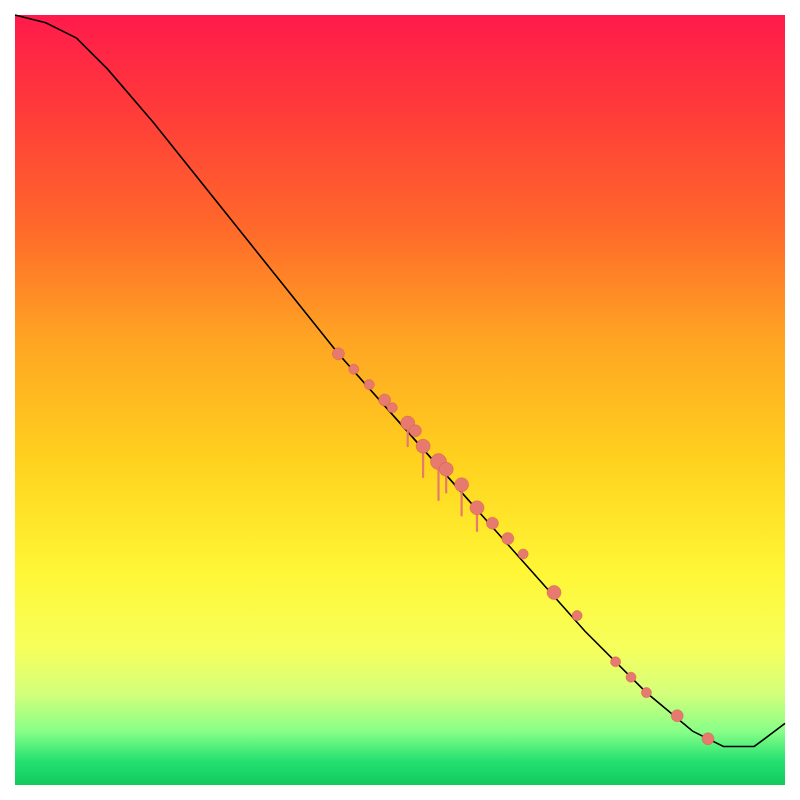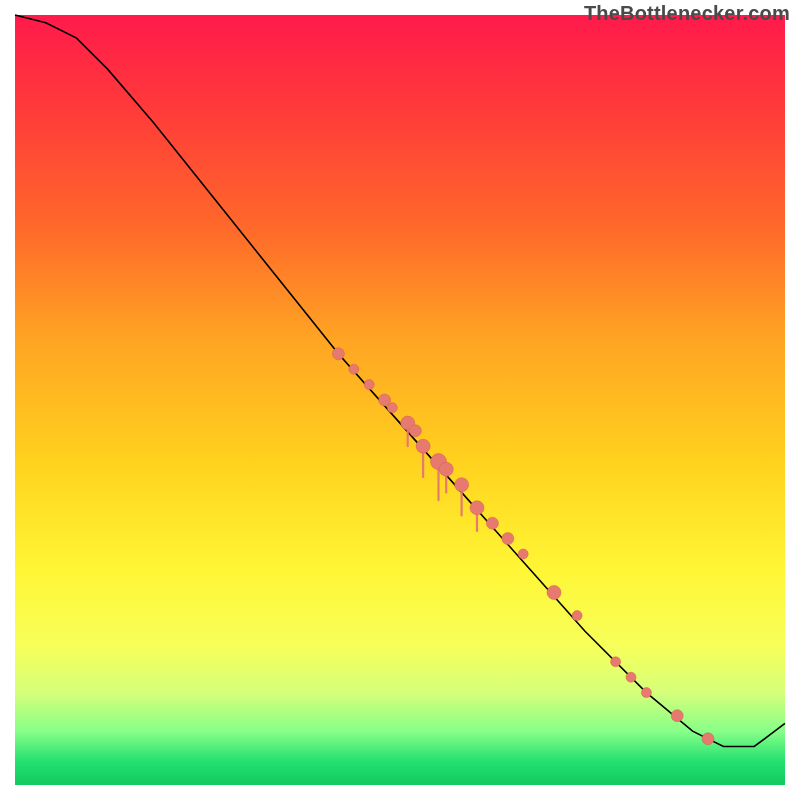--- a/index.html
+++ b/index.html
@@ -67,21 +67,20 @@
   .drip {
     stroke: #e77a6f;
     stroke-width: 2.2;
     stroke-linecap: round;
   }
 </style>
 </head>
 <body>
 
 <div class="chart-wrap">
-  <div class="attribution">TheBottlenecker.com</div>
 
   <div class="plot-area">
     <svg class="overlay" viewBox="0 0 770 770" preserveAspectRatio="none">
       <path id="curve-path" class="curve" d="M0.0 0.0 L30.8 7.7 L61.6 23.1 L92.4 53.9 L138.6 107.8 L200.2 184.8 L261.8 261.8 L323.4 338.8 L385.0 408.1 L446.6 477.4 L508.2 546.7 L569.8 616.0 L631.4 677.6 L677.6 716.1 L708.4 731.5 L739.2 731.5 L770.0 708.4"></path>
       <g id="drips-group">
           <line x1="392.7" x2="392.7" y1="408.1" y2="431.2" class="drip"></line>
           <line x1="408.1" x2="408.1" y1="431.2" y2="462.0" class="drip"></line>
           <line x1="423.5" x2="423.5" y1="446.6" y2="485.1" class="drip"></line>
           <line x1="431.2" x2="431.2" y1="454.3" y2="477.4" class="drip"></line>
           <line x1="446.6" x2="446.6" y1="469.7" y2="500.5" class="drip"></line>

